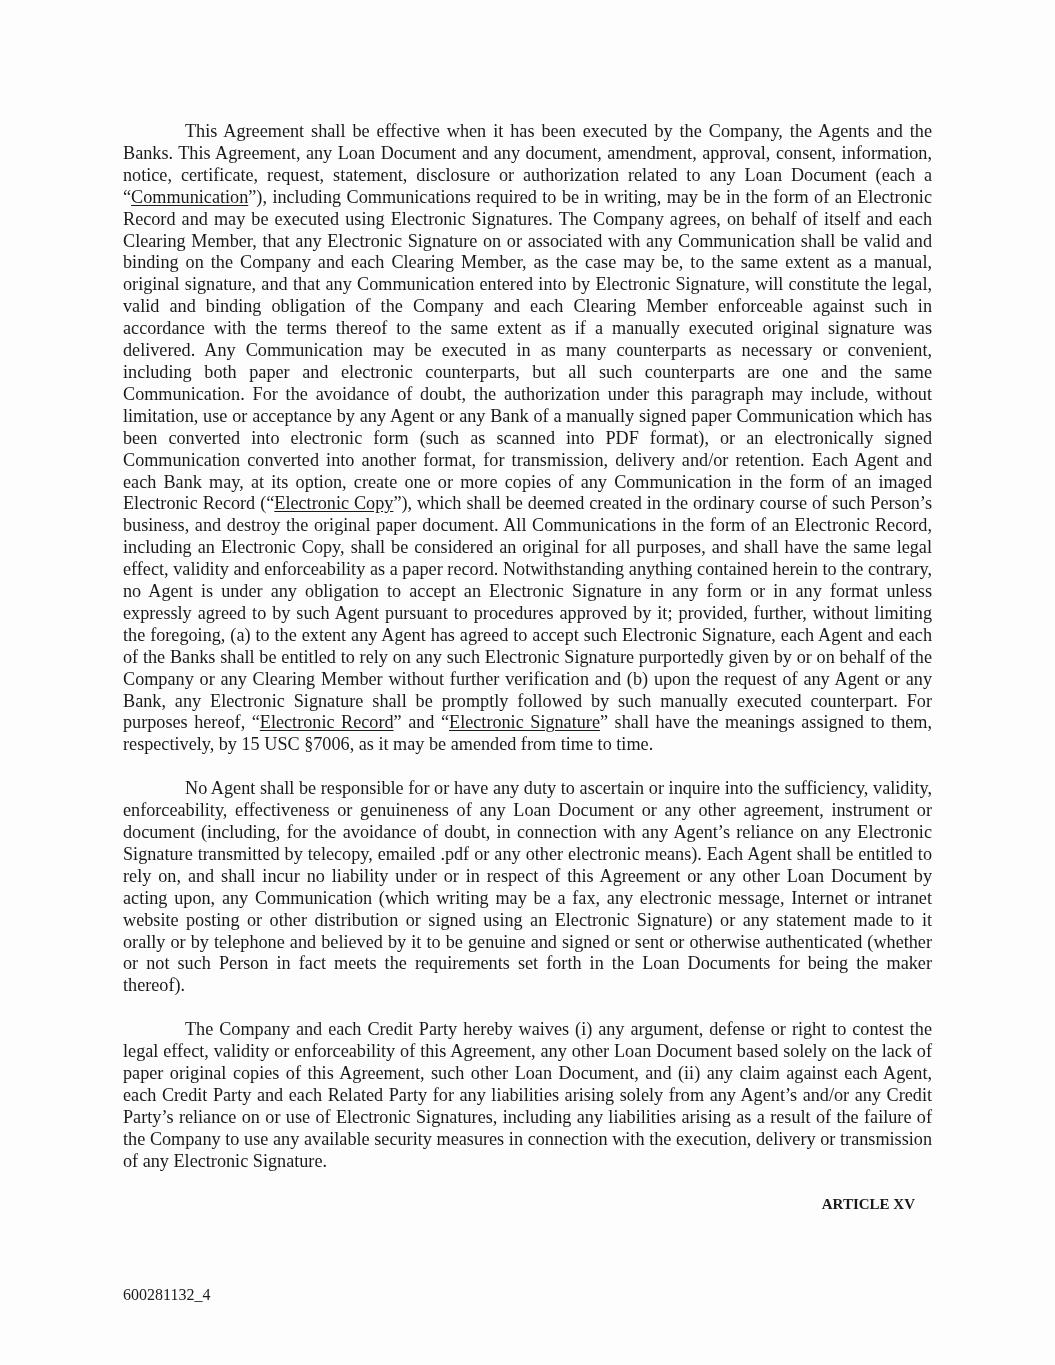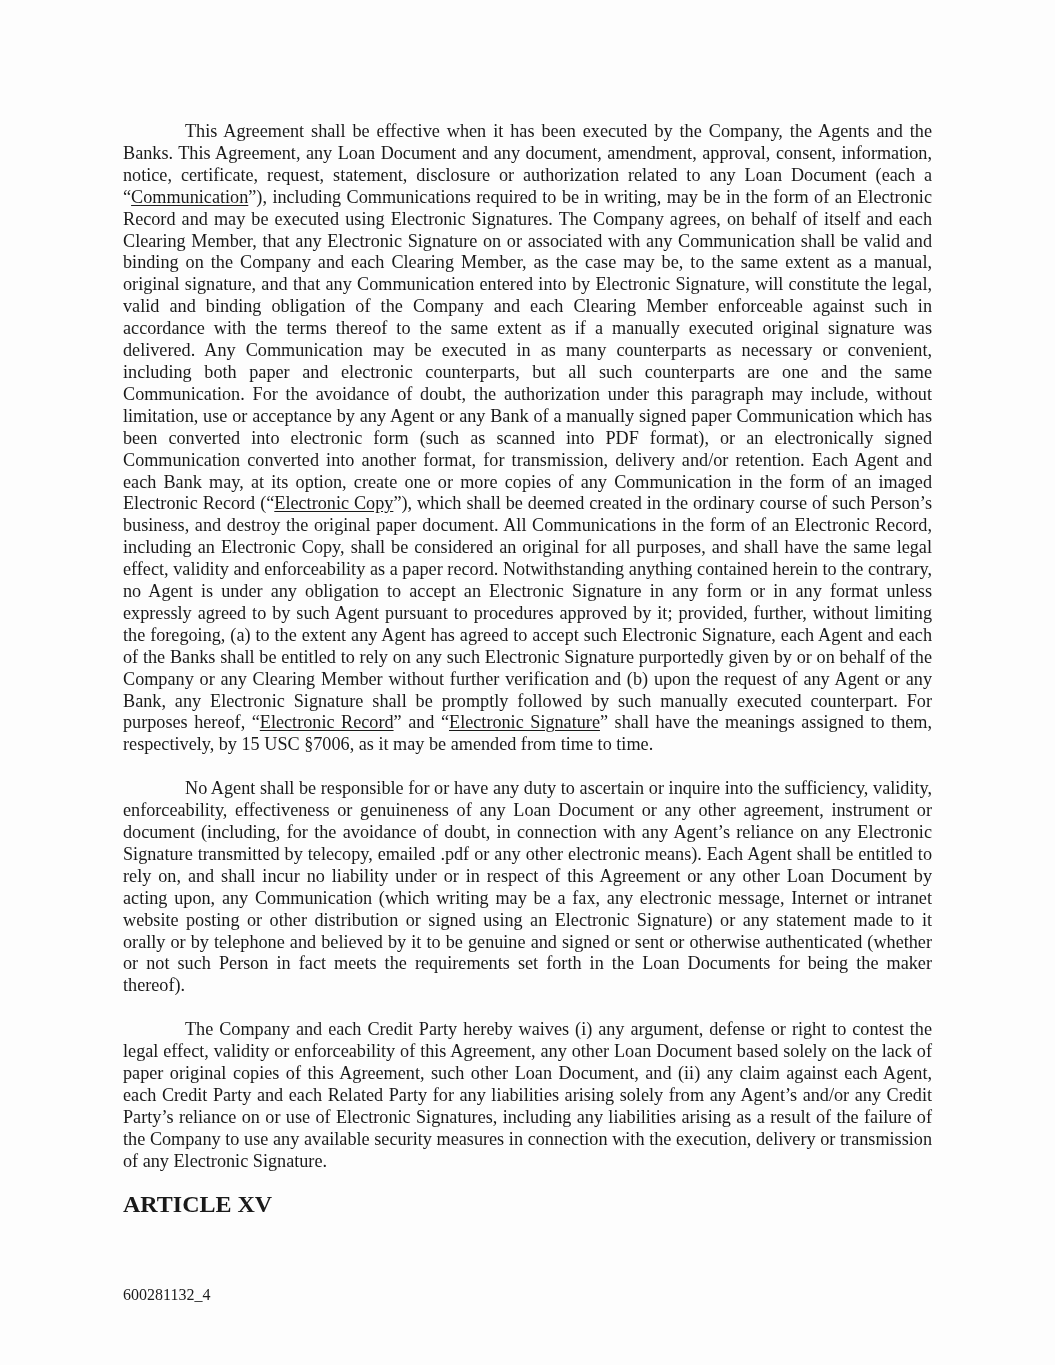--- a/index.html
+++ b/index.html
@@ -28,25 +28,25 @@
   }
   .para {
     margin: 0 0 21.9px 0;
     text-indent: 62px;
   }
   .underline {
     text-decoration: underline;
     text-underline-offset: 2px;
   }
   .article-heading {
-    margin: 0;
-    font-size: 24px;
+    margin: 17px;
+    font-size: 15px;
     line-height: 21.9px;
     font-weight: bold;
-    text-align: left;
+    text-align: right;
     text-indent: 0;
   }
   .page-number {
     position: absolute;
     top: 1266px;
     left: 0;
     width: 100%;
     text-align: center;
     font-size: 18.2px;
     line-height: 21.9px;

